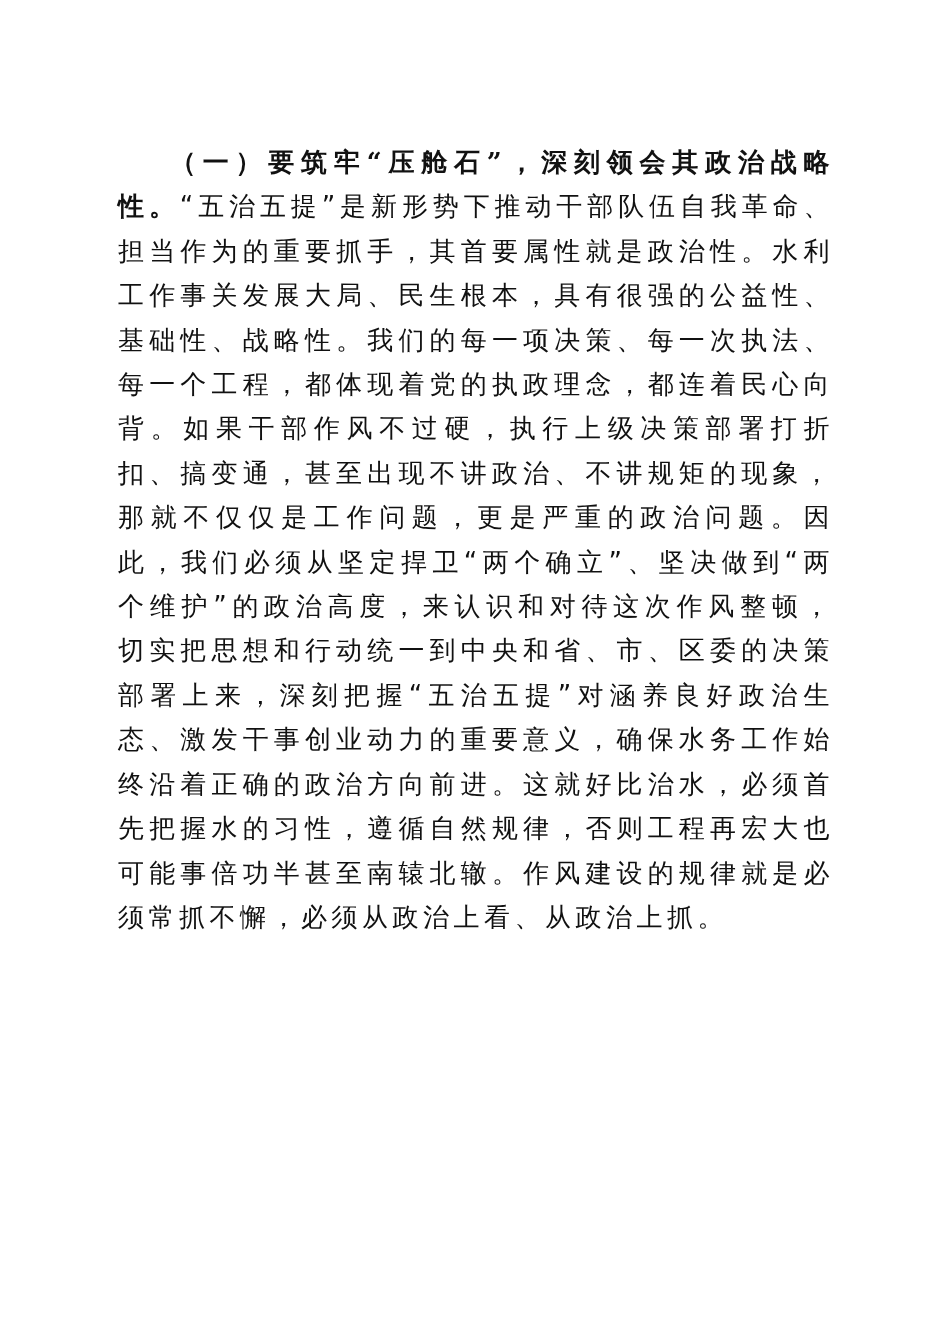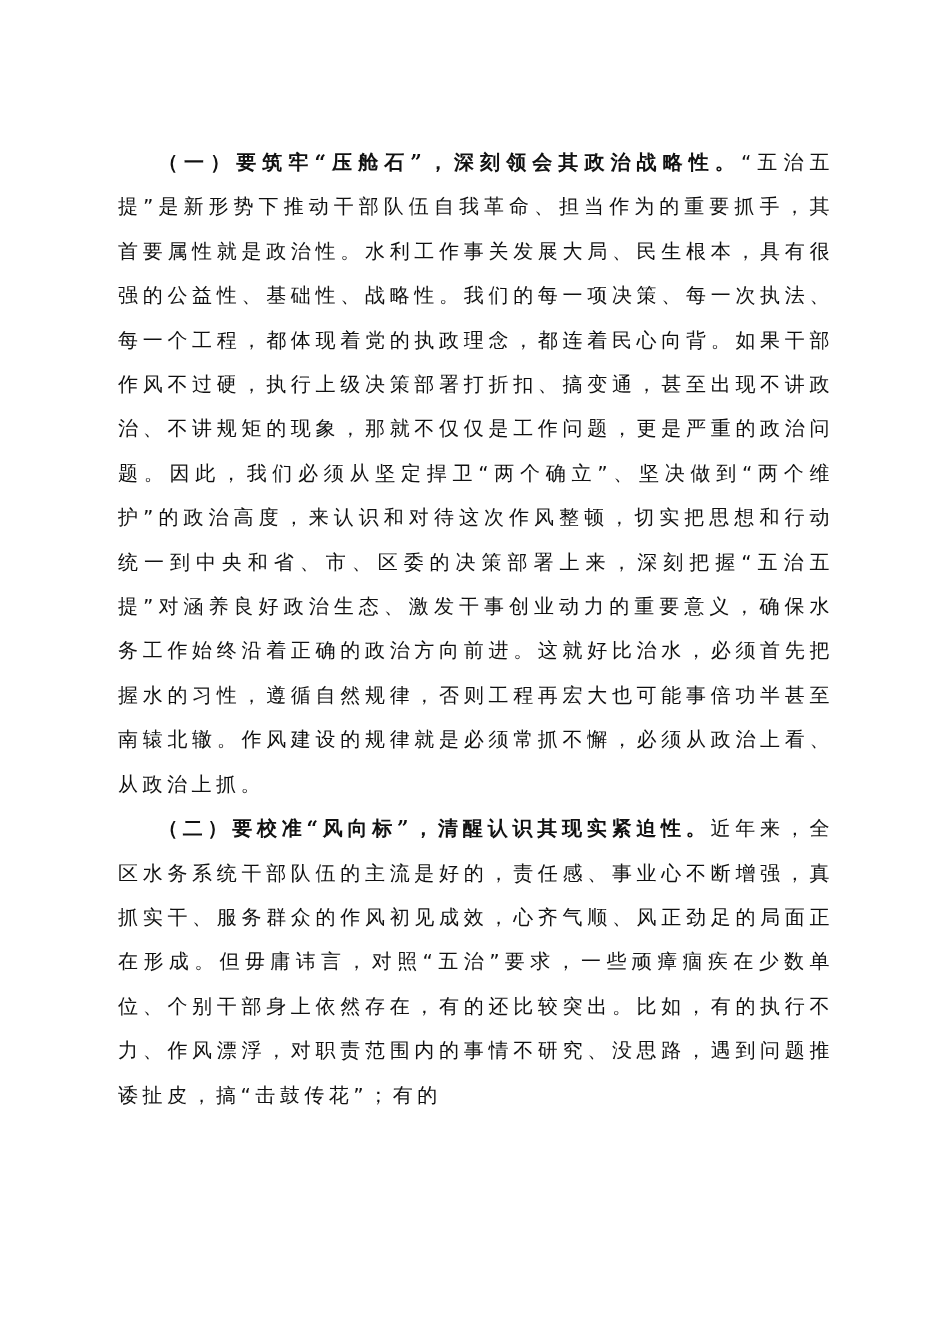--- a/index.html
+++ b/index.html
@@ -3,28 +3,27 @@
 <meta charset="utf-8">
 <style>
   html, body { margin: 0; padding: 0; background: #ffffff; }
   body { width: 950px; height: 1344px; overflow: hidden; position: relative; }
   .page {
     position: absolute;
     left: 118px;
     top: 140px;
     width: 716px;
     font-family: "DejaVu Sans", sans-serif;
-    font-size: 20px;
+    font-size: 26px;
     color: #111111;
     line-height: 44.4px;
     letter-spacing: 4.5px;
     text-align: justify;
   }
   .para { margin: 0; text-indent: 2em; word-break: break-all; }
   .lead { font-family: "DejaVu Serif", serif; font-weight: bold; }
 </style>
 </head>
 <body>
 
 <div class="page">
   <p class="para"><span class="lead">（一）要筑牢“压舱石”，深刻领会其政治战略性。</span><span>“五治五提”是新形势下推动干部队伍自我革命、担当作为的重要抓手，其首要属性就是政治性。水利工作事关发展大局、民生根本，具有很强的公益性、基础性、战略性。我们的每一项决策、每一次执法、每一个工程，都体现着党的执政理念，都连着民心向背。如果干部作风不过硬，执行上级决策部署打折扣、搞变通，甚至出现不讲政治、不讲规矩的现象，那就不仅仅是工作问题，更是严重的政治问题。因此，我们必须从坚定捍卫“两个确立”、坚决做到“两个维护”的政治高度，来认识和对待这次作风整顿，切实把思想和行动统一到中央和省、市、区委的决策部署上来，深刻把握“五治五提”对涵养良好政治生态、激发干事创业动力的重要意义，确保水务工作始终沿着正确的政治方向前进。这就好比治水，必须首先把握水的习性，遵循自然规律，否则工程再宏大也可能事倍功半甚至南辕北辙。作风建设的规律就是必须常抓不懈，必须从政治上看、从政治上抓。</span></p>
-  <p class="para"><span class="lead">（二）要校准“风向标”，清醒认识其现实紧迫性。</span><span>近年来，全区水务系统干部队伍的主流是好的，责任感、事业心不断增强，真抓实干、服务群众的作风初见成效，心齐气顺、风正劲足的局面正在形成。但毋庸讳言，对照“五治”要求，一些顽瘴痼疾在少数单位、个别干部身上依然存在，有的还比较突出。比如，有的执行不力、作风漂浮，对职责范围内的事情不研究、没思路，遇到问题推诿扯皮，搞“击鼓传花”；有的</span></p>
 </div>
 
 </body></html>

